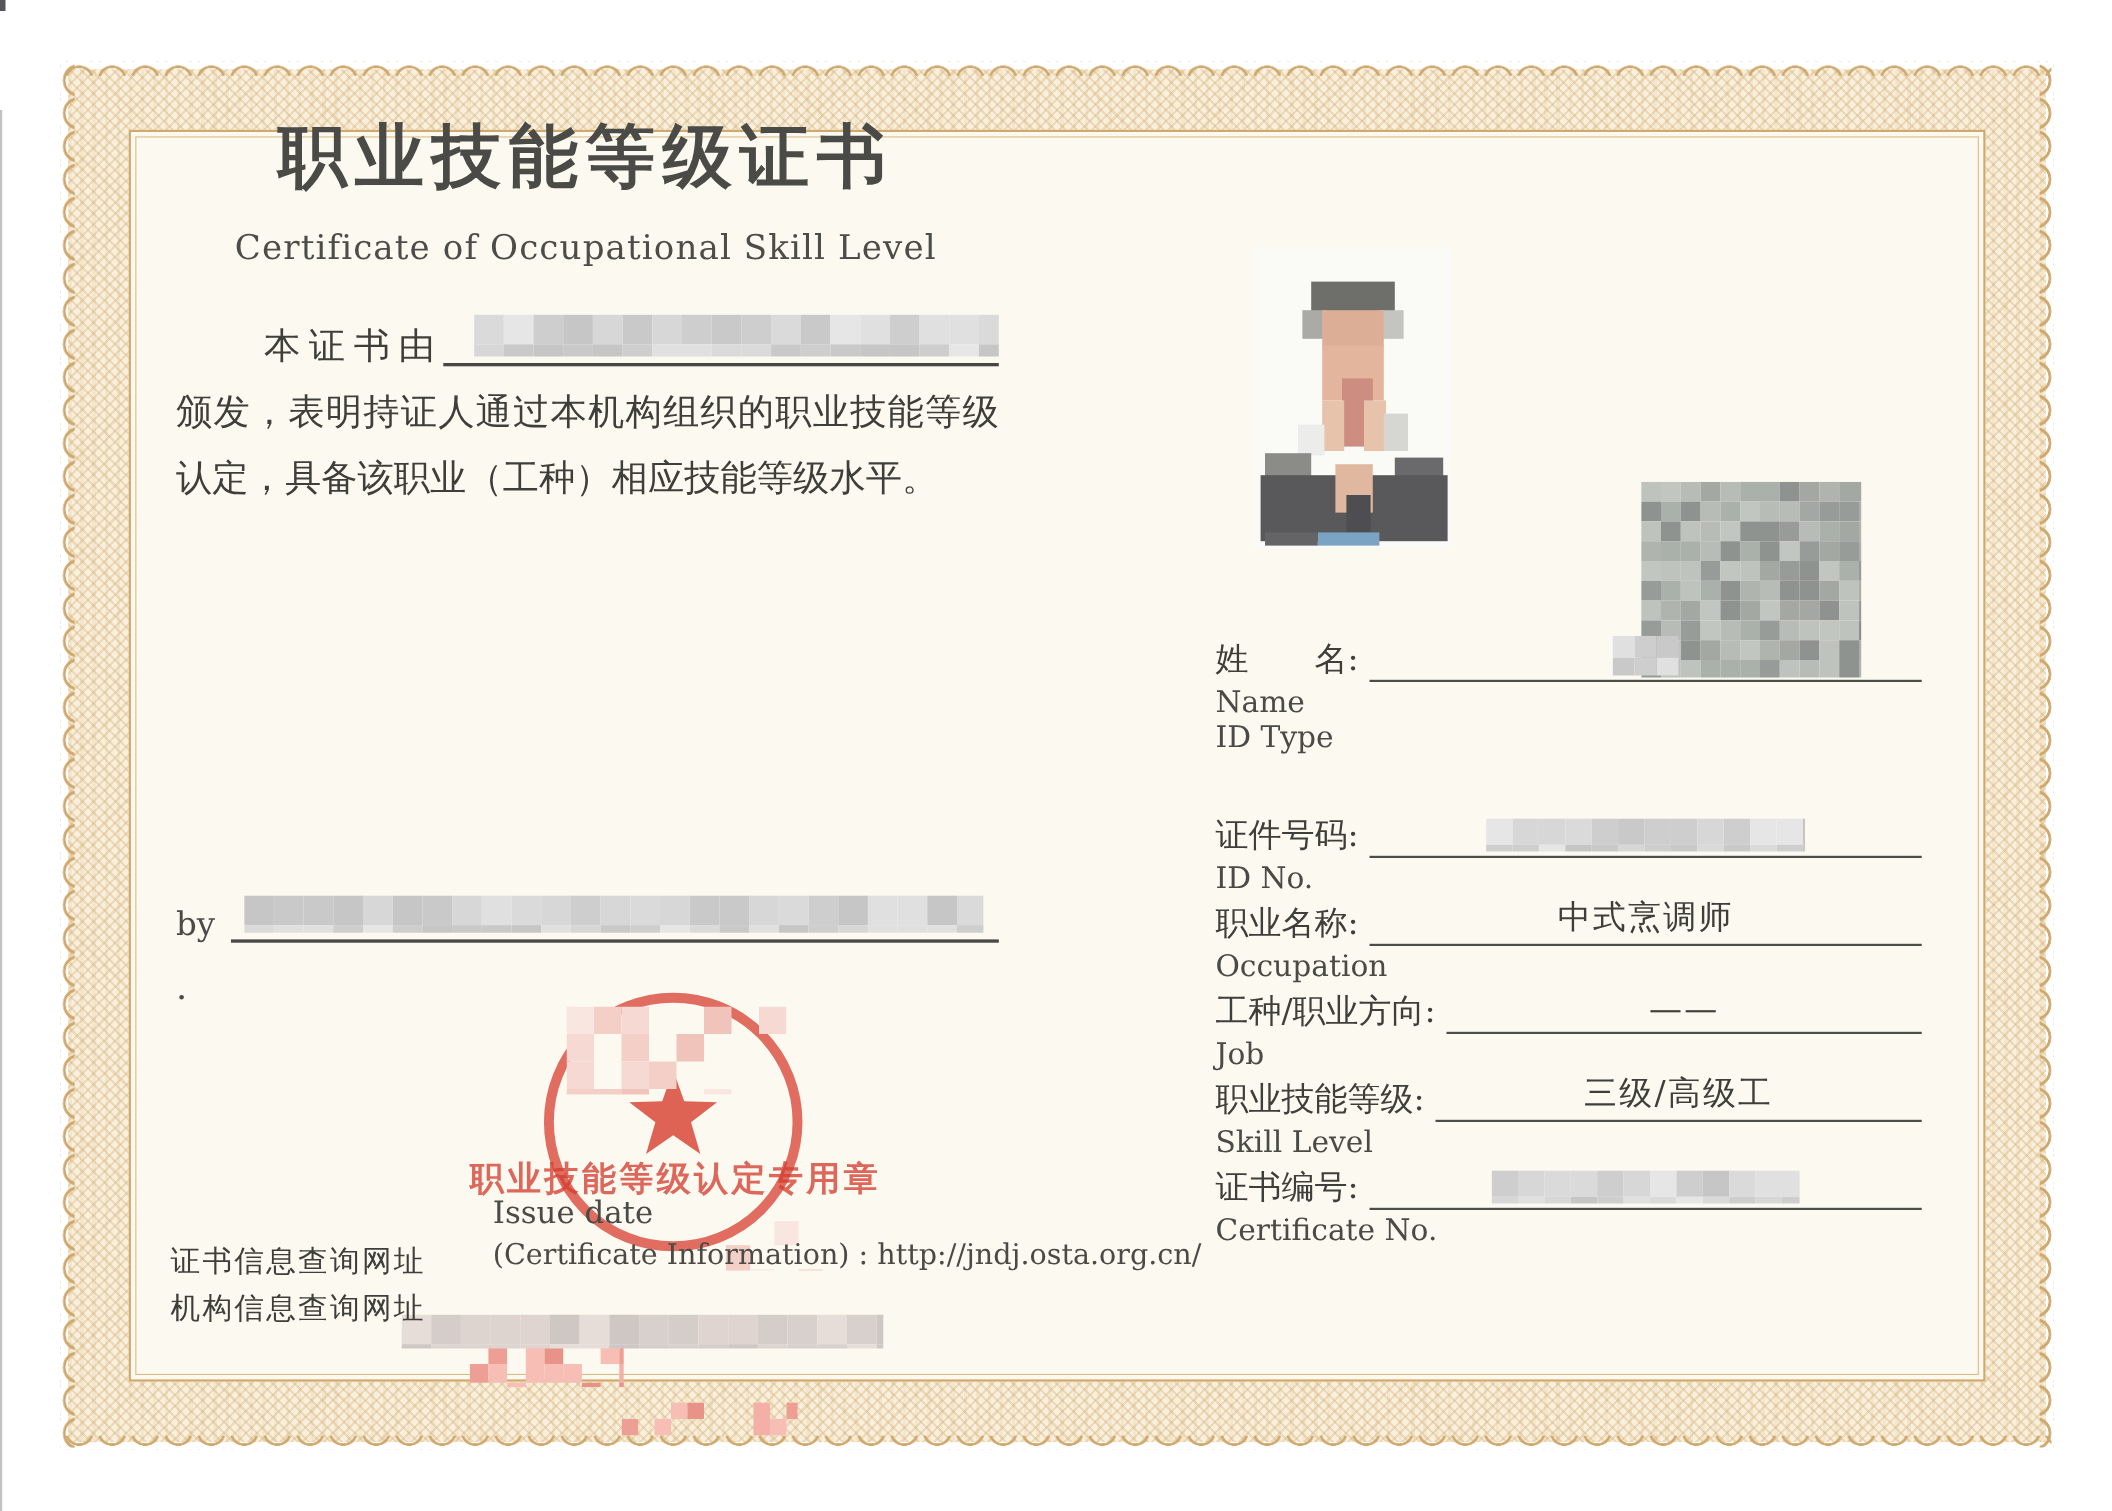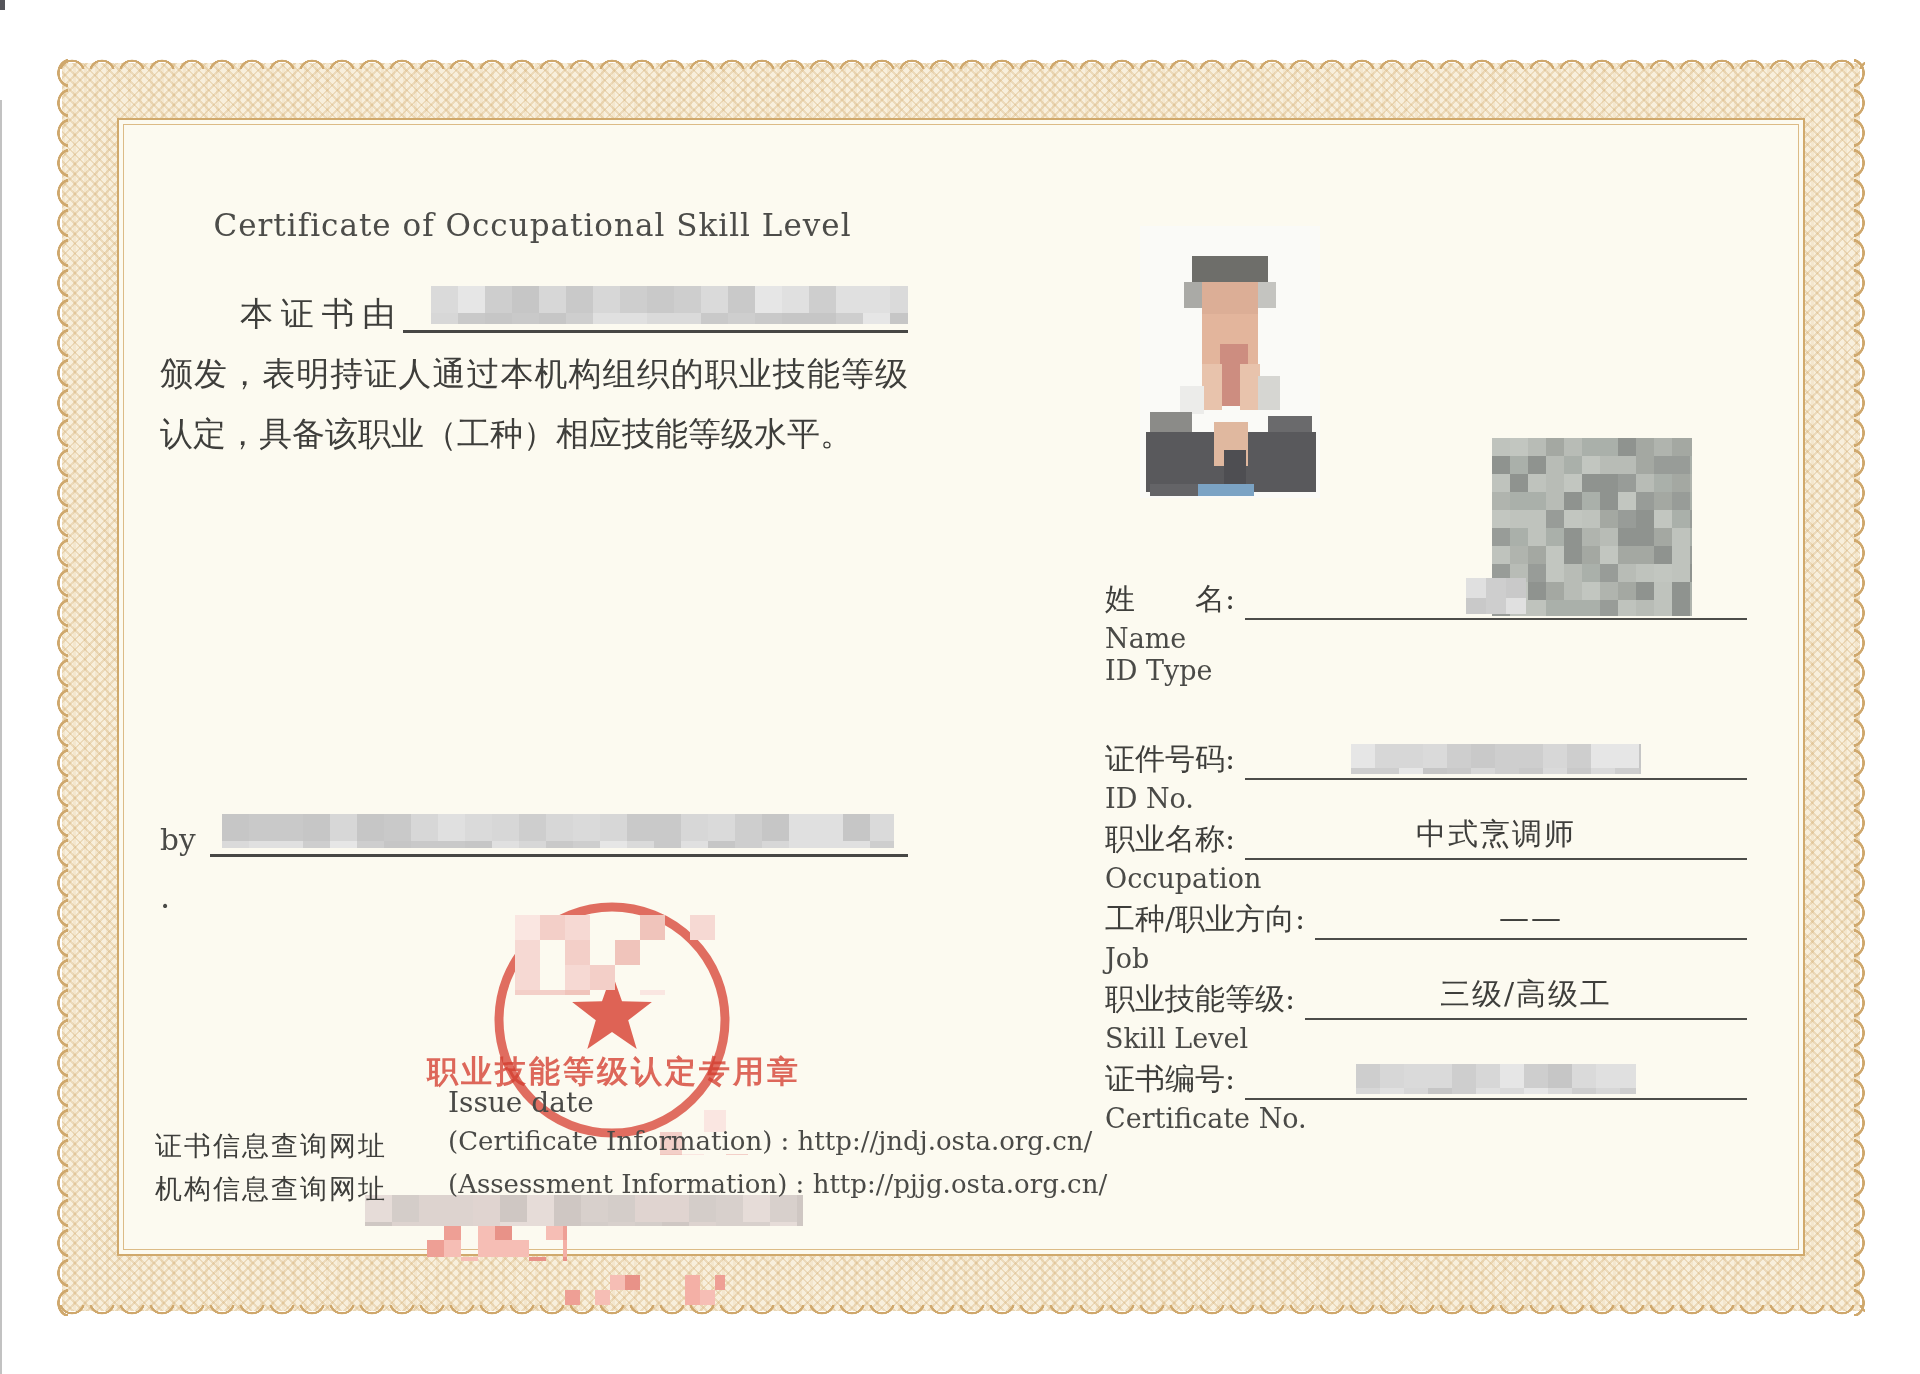--- a/index.html
+++ b/index.html
@@ -92,20 +92,21 @@
     <div class="wave wave-top"></div>
     <div class="wave wave-bottom"></div>
     <div class="wave wave-left"></div>
     <div class="wave wave-right"></div>
     <div class="content-bg"></div>
   </div>
 
   <div class="scan-corner"></div>
   <div class="scan-edge"></div>
 
+  <div class="title">职业技能等级证书</div>
   <div class="subtitle">Certificate of Occupational Skill Level</div>
 
   <div class="para-cn"><span>本证书由</span><span class="blank"><span class="mosaic">
           <i style="position:absolute;left:0px;top:0px;width:27px;height:27px;background:#dadada"></i>
           <i style="position:absolute;left:27px;top:0px;width:27px;height:27px;background:#e6e6e6"></i>
           <i style="position:absolute;left:54px;top:0px;width:27px;height:27px;background:#cecece"></i>
           <i style="position:absolute;left:81px;top:0px;width:27px;height:27px;background:#c6c6c6"></i>
           <i style="position:absolute;left:108px;top:0px;width:27px;height:27px;background:#d7d7d7"></i>
           <i style="position:absolute;left:135px;top:0px;width:27px;height:27px;background:#c9c9c9"></i>
           <i style="position:absolute;left:162px;top:0px;width:27px;height:27px;background:#d7d7d7"></i>
@@ -291,21 +292,20 @@
       <i style="position:absolute;left:405px;top:27px;width:27px;height:27px;background:#e6dcd8"></i>
       <i style="position:absolute;left:432px;top:27px;width:27px;height:27px;background:#cfc7c3"></i>
     </div>
   <div class="seal-text">职业技能等级认定专用章</div>
 
   <div class="date-en">Issue date</div>
 
   <div class="foot-label" style="top:1128px;">证书信息查询网址</div>
   <div class="foot-url" style="top:1126px;">(Certificate Information) : http://jndj.osta.org.cn/</div>
   <div class="foot-label" style="top:1171px;">机构信息查询网址</div>
-  <div class="foot-url" style="top:1169px;">(Assessment Information) : http://pjjg.osta.org.cn/</div>
 
   <div class="photo">
     <svg width="180" height="272" viewBox="0 0 180 272">
       <rect x="0" y="0" width="180" height="272" fill="#fafaf7"></rect>
       <rect x="52" y="30" width="76" height="30" fill="#6e6e6a"></rect>
       <rect x="44" y="56" width="22" height="26" fill="#aaaaa6"></rect>
       <rect x="114" y="56" width="22" height="26" fill="#c4c4c0"></rect>
       <rect x="62" y="56" width="56" height="34" fill="#dcae96"></rect>
       <rect x="62" y="88" width="56" height="50" fill="#e3b59c"></rect>
       <rect x="80" y="118" width="28" height="62" fill="#cd8d80"></rect>

